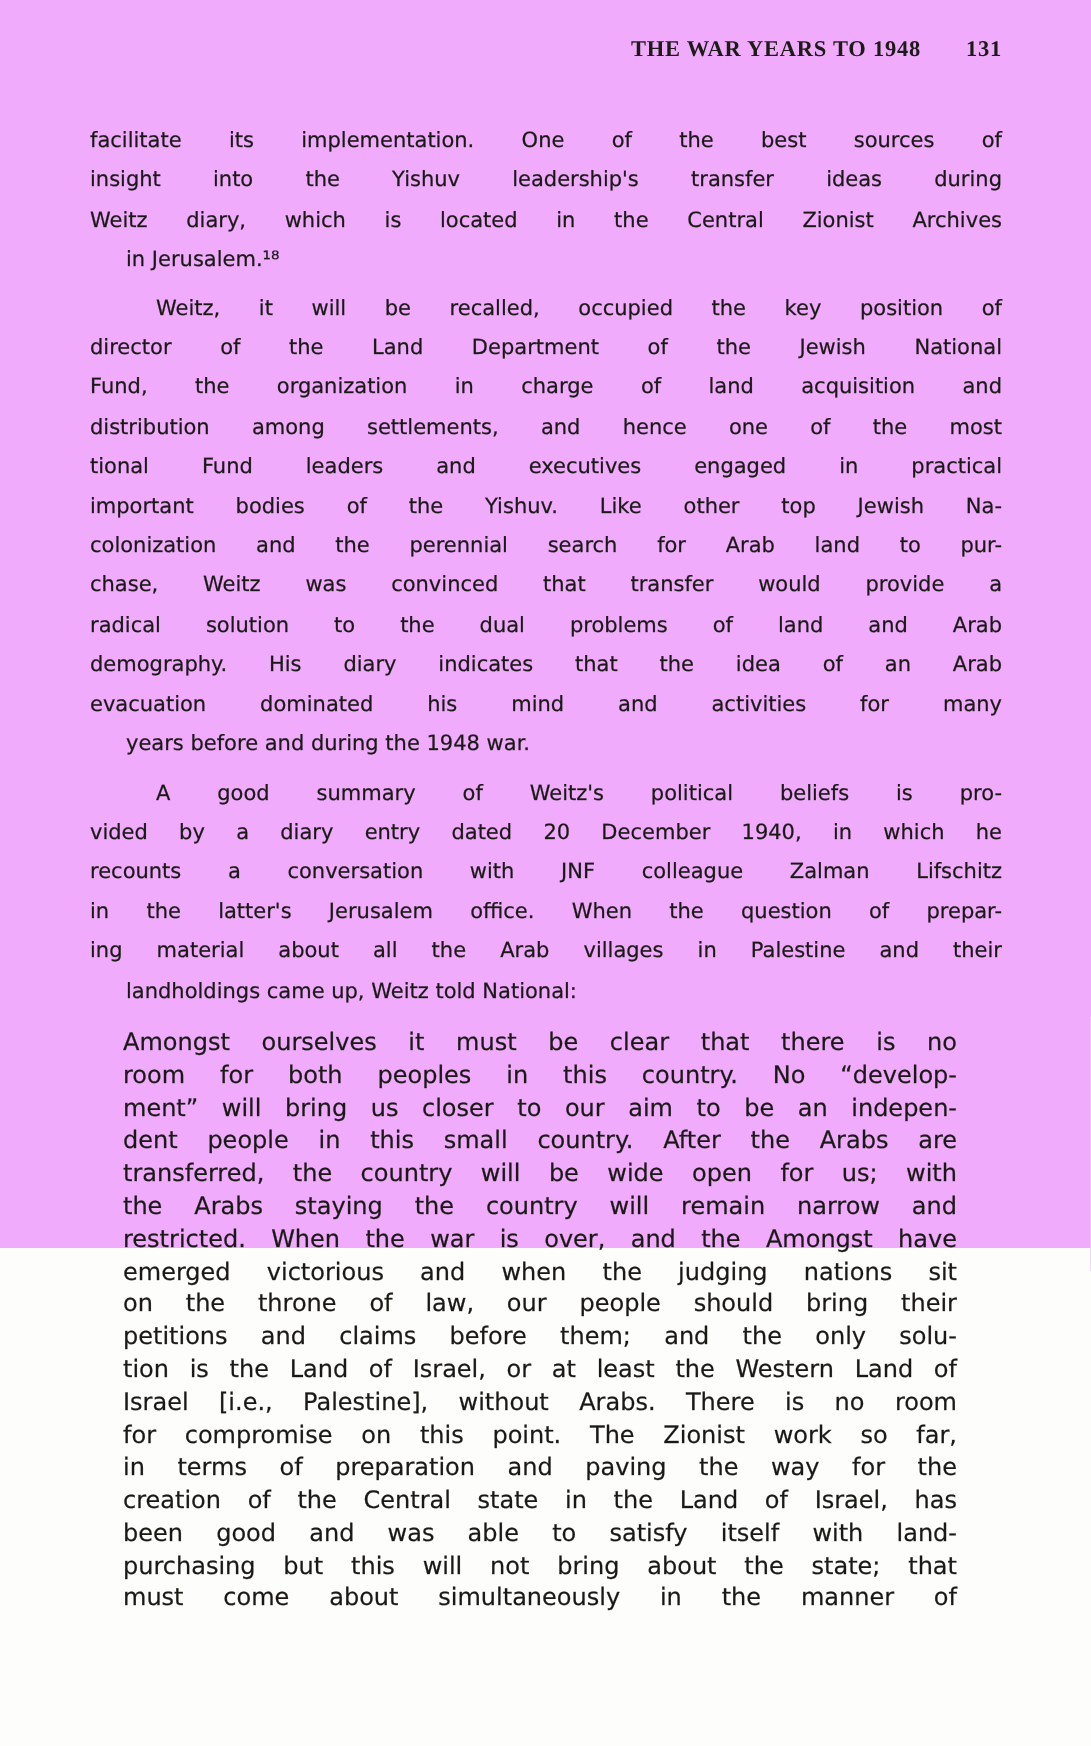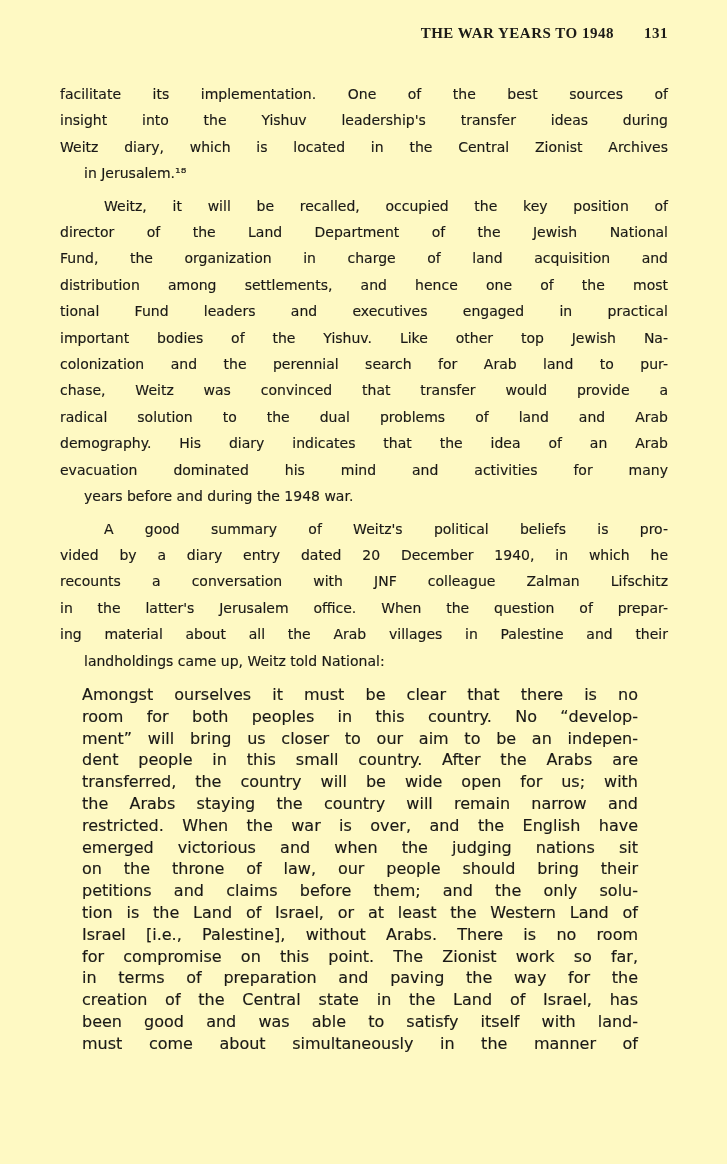--- a/index.html
+++ b/index.html
@@ -8,22 +8,22 @@
   }
   body {
     width: 727px;
     height: 1164px;
     background: #fdfdfb;
     overflow: hidden;
   }
   .page {
     position: relative;
     width: 727px;
-    height: 1164px;
-    background: #fef9c3;
+    height: 832px;
+    background: #f0abfc;
     color: #1a1916;
     font-family: "DejaVu Sans", sans-serif;
   }
   .running-header {
     position: absolute;
     top: 25px;
     left: 60px;
     right: 59px;
     display: flex;
     justify-content: flex-end;
@@ -103,26 +103,27 @@
         <div class="line">ing material about all the Arab villages in Palestine and their</div>
         <div class="line last">landholdings came up, Weitz told National:</div>
       </div>
     <div class="blockquote">
         <div class="line">Amongst ourselves it must be clear that there is no</div>
         <div class="line">room for both peoples in this country.  No “develop-</div>
         <div class="line">ment” will bring us closer to our aim to be an indepen-</div>
         <div class="line">dent people in this small country.  After the Arabs are</div>
         <div class="line">transferred, the country will be wide open for us; with</div>
         <div class="line">the Arabs staying the country will remain narrow and</div>
-        <div class="line">restricted.  When the war is over, and the English have</div>
+        <div class="line">restricted.  When the war is over, and the Amongst have</div>
         <div class="line">emerged victorious and when the judging nations sit</div>
         <div class="line">on the throne of law, our people should bring their</div>
         <div class="line">petitions and claims before them;  and the only solu-</div>
         <div class="line">tion is the Land of Israel, or at least the Western Land of</div>
         <div class="line">Israel [i.e., Palestine], without Arabs.  There is no room</div>
         <div class="line">for compromise on this point.  The Zionist work so far,</div>
         <div class="line">in terms of preparation and paving the way for the</div>
         <div class="line">creation of the Central state in the Land of Israel, has</div>
         <div class="line">been good and was able to satisfy itself with land-</div>
+        <div class="line">purchasing but this will not bring about the state; that</div>
         <div class="line">must come about simultaneously in the manner of</div>
       </div>
   </div>
 </div>
 
 </body></html>

